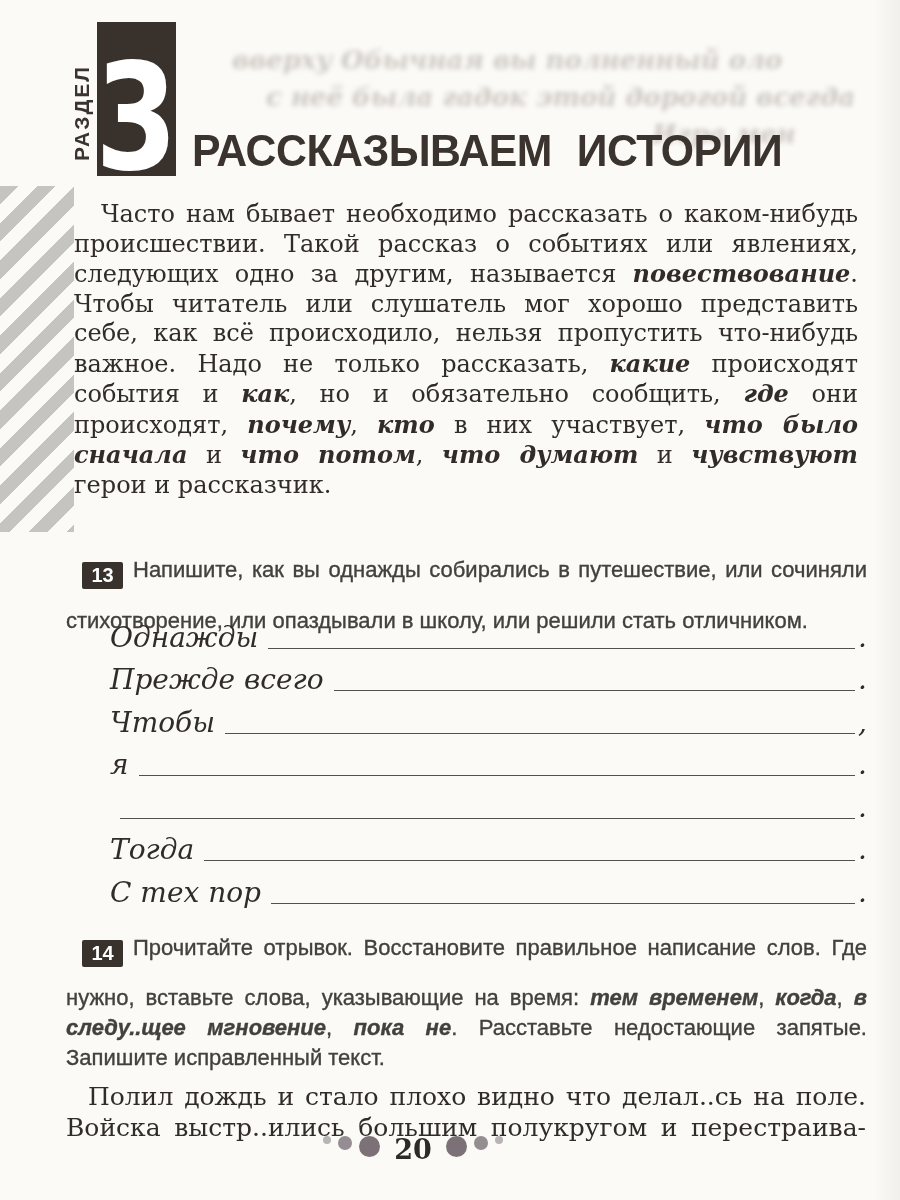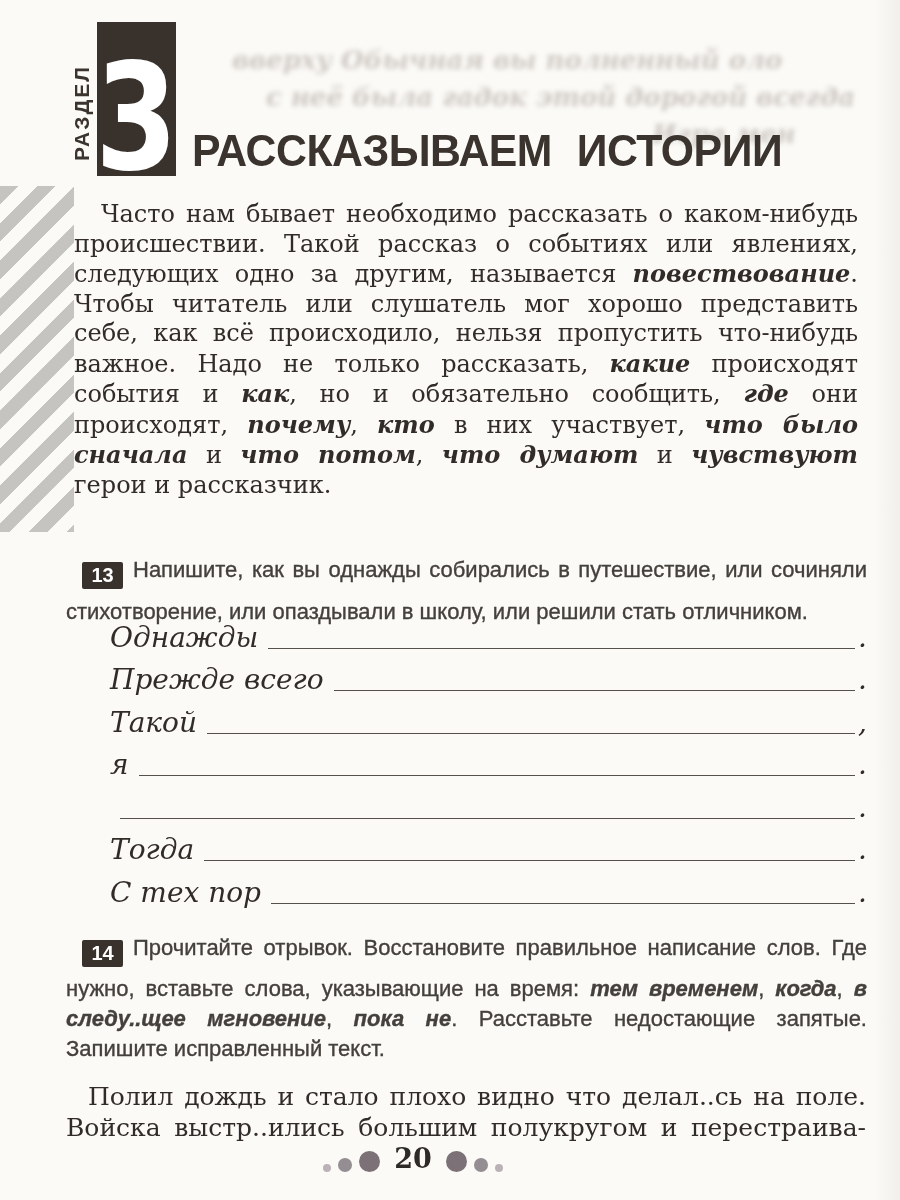--- a/index.html
+++ b/index.html
@@ -39,35 +39,35 @@
   .bi{font-weight:700;font-style:italic;}
 
   .ex{position:absolute;left:66px;width:801px;text-align:justify;
       font:22px/31px "Liberation Sans",sans-serif;color:var(--sans_ink,#44403c);
       -webkit-text-stroke:.35px currentColor;}
   .ex13{top:554px;}
   .ex14{top:933px;line-height:30px;}
   .badge{display:inline-flex;align-items:center;justify-content:center;
          width:41px;height:27px;border-radius:2px;background:var(--badge_bg,#38312c);
          color:#fff;font:700 20px/27px "Liberation Sans",sans-serif;
-         margin:0 10px 7px 16px;vertical-align:-5px;-webkit-text-stroke:0;}
+         margin:0 10px 16px 16px;vertical-align:-5px;-webkit-text-stroke:0;}
 
   .fills{position:absolute;left:66px;top:612px;width:801px;}
   .frow{display:flex;align-items:flex-end;height:42.5px;
         font:italic 28px/34px "DejaVu Serif",serif;color:var(--ink,#322c28);margin-left:44px;}
   .flabel{white-space:nowrap;}
   .frule{flex:1;border-bottom:1.6px solid #56504a;margin:0 0 6px 10px;}
   .fpunct{margin-left:3px;}
 
   .passage{position:absolute;left:66px;top:1052px;width:800px;
            font:25px/31px "DejaVu Serif",serif;text-align:justify;text-align-last:justify;margin-top:29px;}
   .passage p{margin:0;text-indent:22px;}
 
   .footer{position:absolute;left:0;top:1136px;width:826px;height:36px;
-          display:flex;align-items:flex-end;justify-content:center;gap:7px;}
+          display:flex;align-items:flex-start;justify-content:center;gap:7px;}
   .dot{border-radius:50%;flex:0 0 auto;}
   .d-s{width:8px;height:8px;background:var(--dot_small,#b9b3b6);}
   .d-m{width:14px;height:14px;background:var(--dot_medium,#948d91);}
   .d-l{width:21px;height:21px;background:var(--dot_large,#7b7176);}
   .pageno{font:700 27px/27px "DejaVu Serif",serif;color:#2e2a26;margin:0 7px;}
 
   .edge-shadow{position:absolute;top:0;right:0;width:26px;height:1200px;
                background:linear-gradient(to right,rgba(0,0,0,0),rgba(120,110,100,.08));}
 </style>
 </head>
@@ -103,21 +103,21 @@
         <span class="flabel">Однажды</span>
         <span class="frule"></span>
         <span class="fpunct">.</span>
       </div>
       <div class="frow">
         <span class="flabel">Прежде всего</span>
         <span class="frule"></span>
         <span class="fpunct">.</span>
       </div>
       <div class="frow">
-        <span class="flabel">Такой</span>
+        <span class="flabel">Чтобы</span>
         <span class="frule"></span>
         <span class="fpunct">,</span>
       </div>
       <div class="frow">
         <span class="flabel">я</span>
         <span class="frule"></span>
         <span class="fpunct">.</span>
       </div>
       <div class="frow">
         <span class="frule"></span>

